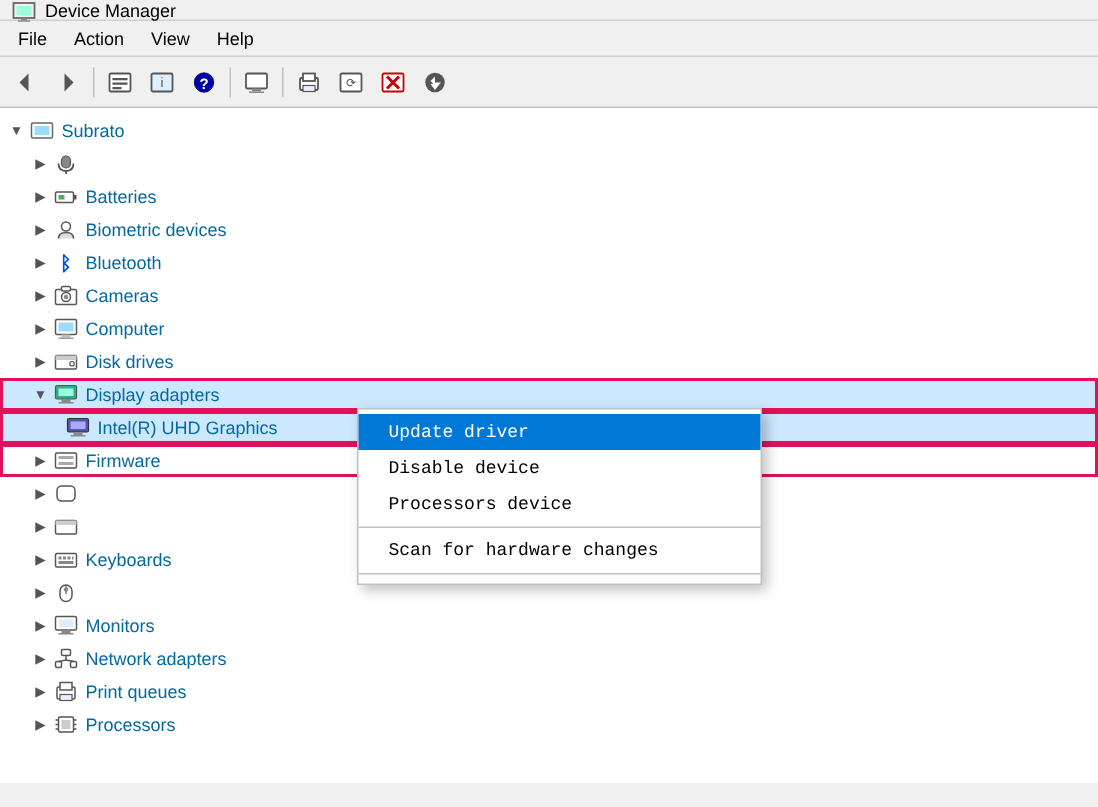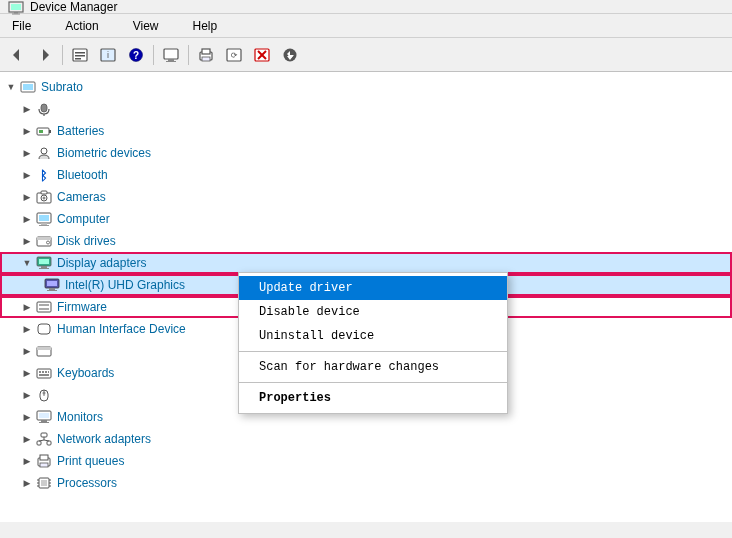--- a/index.html
+++ b/index.html
@@ -31,21 +31,21 @@
       color: #000;
     }
 
     
     .menu-bar {
       background: #f0f0f0;
       height: 24px;
       display: flex;
       align-items: center;
       padding: 0 4px;
-      gap: 18px;
+      gap: 2px;
       border-bottom: 1px solid #d0d0d0;
     }
     .menu-item {
       padding: 2px 8px;
       cursor: pointer;
       font-size: 12px;
     }
 
     
     .toolbar {
@@ -406,21 +406,20 @@
       <span class="tree-label">Firmware</span>
     </div>
 
     <div class="tree-item tree-indent-1">
       <span class="chevron">▶</span>
       <span class="tree-icon">
         <svg width="16" height="16" viewBox="0 0 16 16">
           <rect x="2" y="3" width="12" height="10" rx="3" fill="#fff" stroke="#555" stroke-width="1"></rect>
         </svg>
       </span>
-      <span class="tree-label">Human Interface Device</span>
     </div>
 
     <div class="tree-item tree-indent-1">
       <span class="chevron">▶</span>
       <span class="tree-icon">
         <svg width="16" height="16" viewBox="0 0 16 16">
           <rect x="1" y="4" width="14" height="9" rx="1" fill="#fff" stroke="#555" stroke-width="1"></rect>
           <rect x="1" y="4" width="14" height="3" fill="#ccc"></rect>
         </svg>
       </span>
@@ -506,19 +505,18 @@
           <line x1="15" y1="11" x2="13" y2="11" stroke="#555" stroke-width="1"></line>
         </svg>
       </span>
       <span class="tree-label">Processors</span>
     </div>
   </div>
 
   <div class="context-menu">
     <div class="context-menu-item active">Update driver</div>
     <div class="context-menu-item">Disable device</div>
-    <div class="context-menu-item">Uninstall device</div>
+    <div class="context-menu-item">Processors device</div>
     <div class="context-menu-sep"></div>
     <div class="context-menu-item">Scan for hardware changes</div>
     <div class="context-menu-sep"></div>
-    <div class="context-menu-item bold">Properties</div>
   </div>
 </div>
 
 </body></html>

